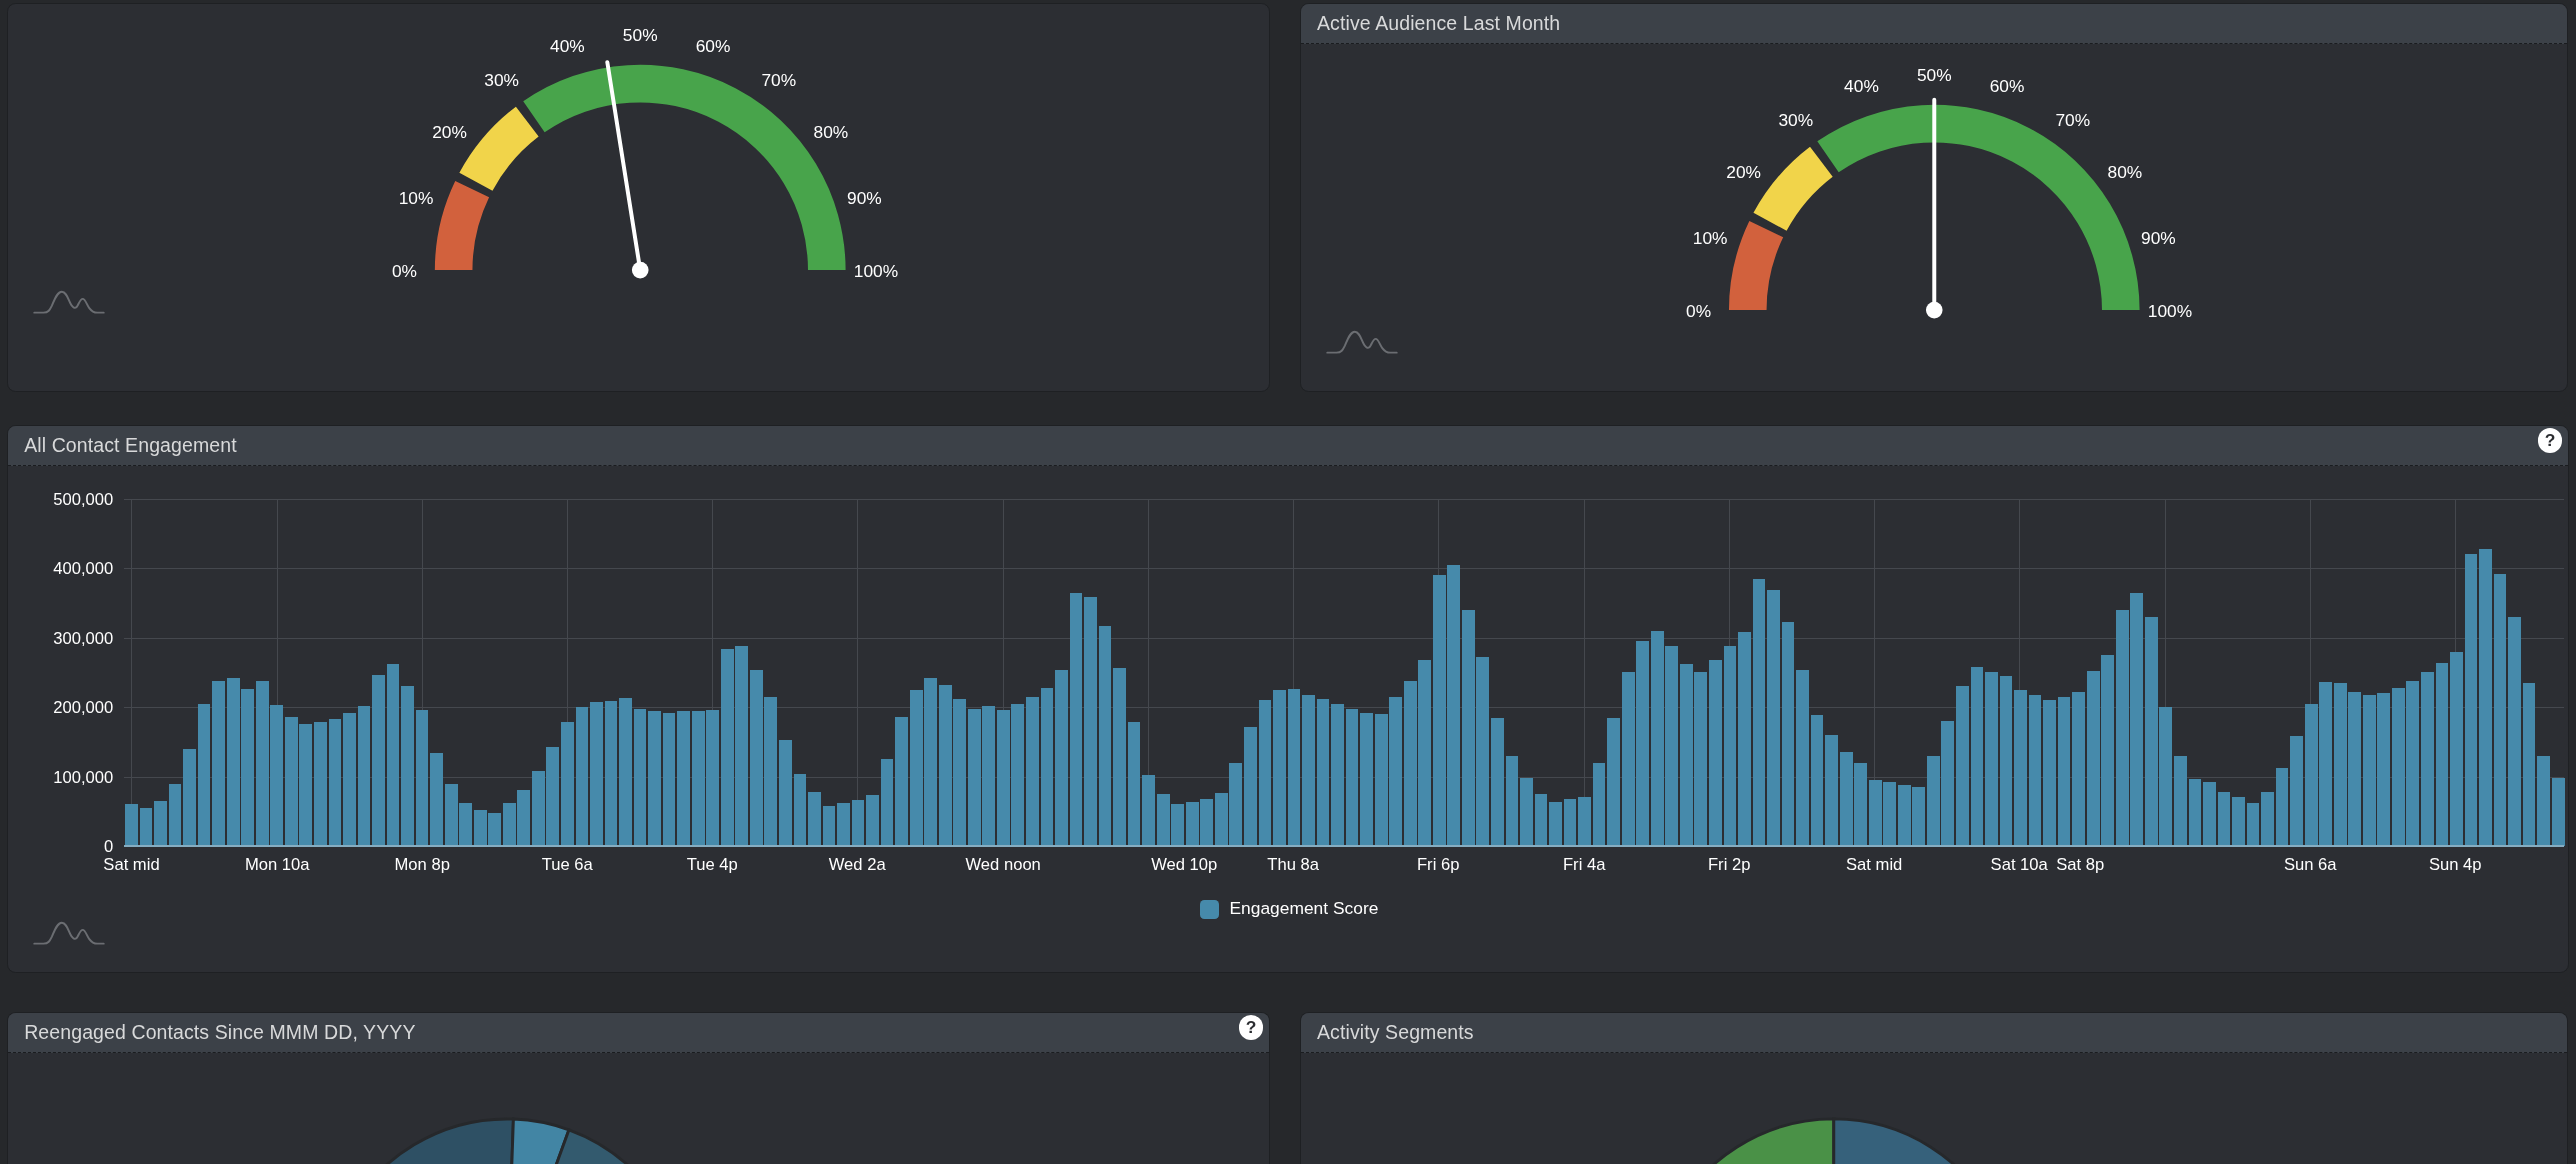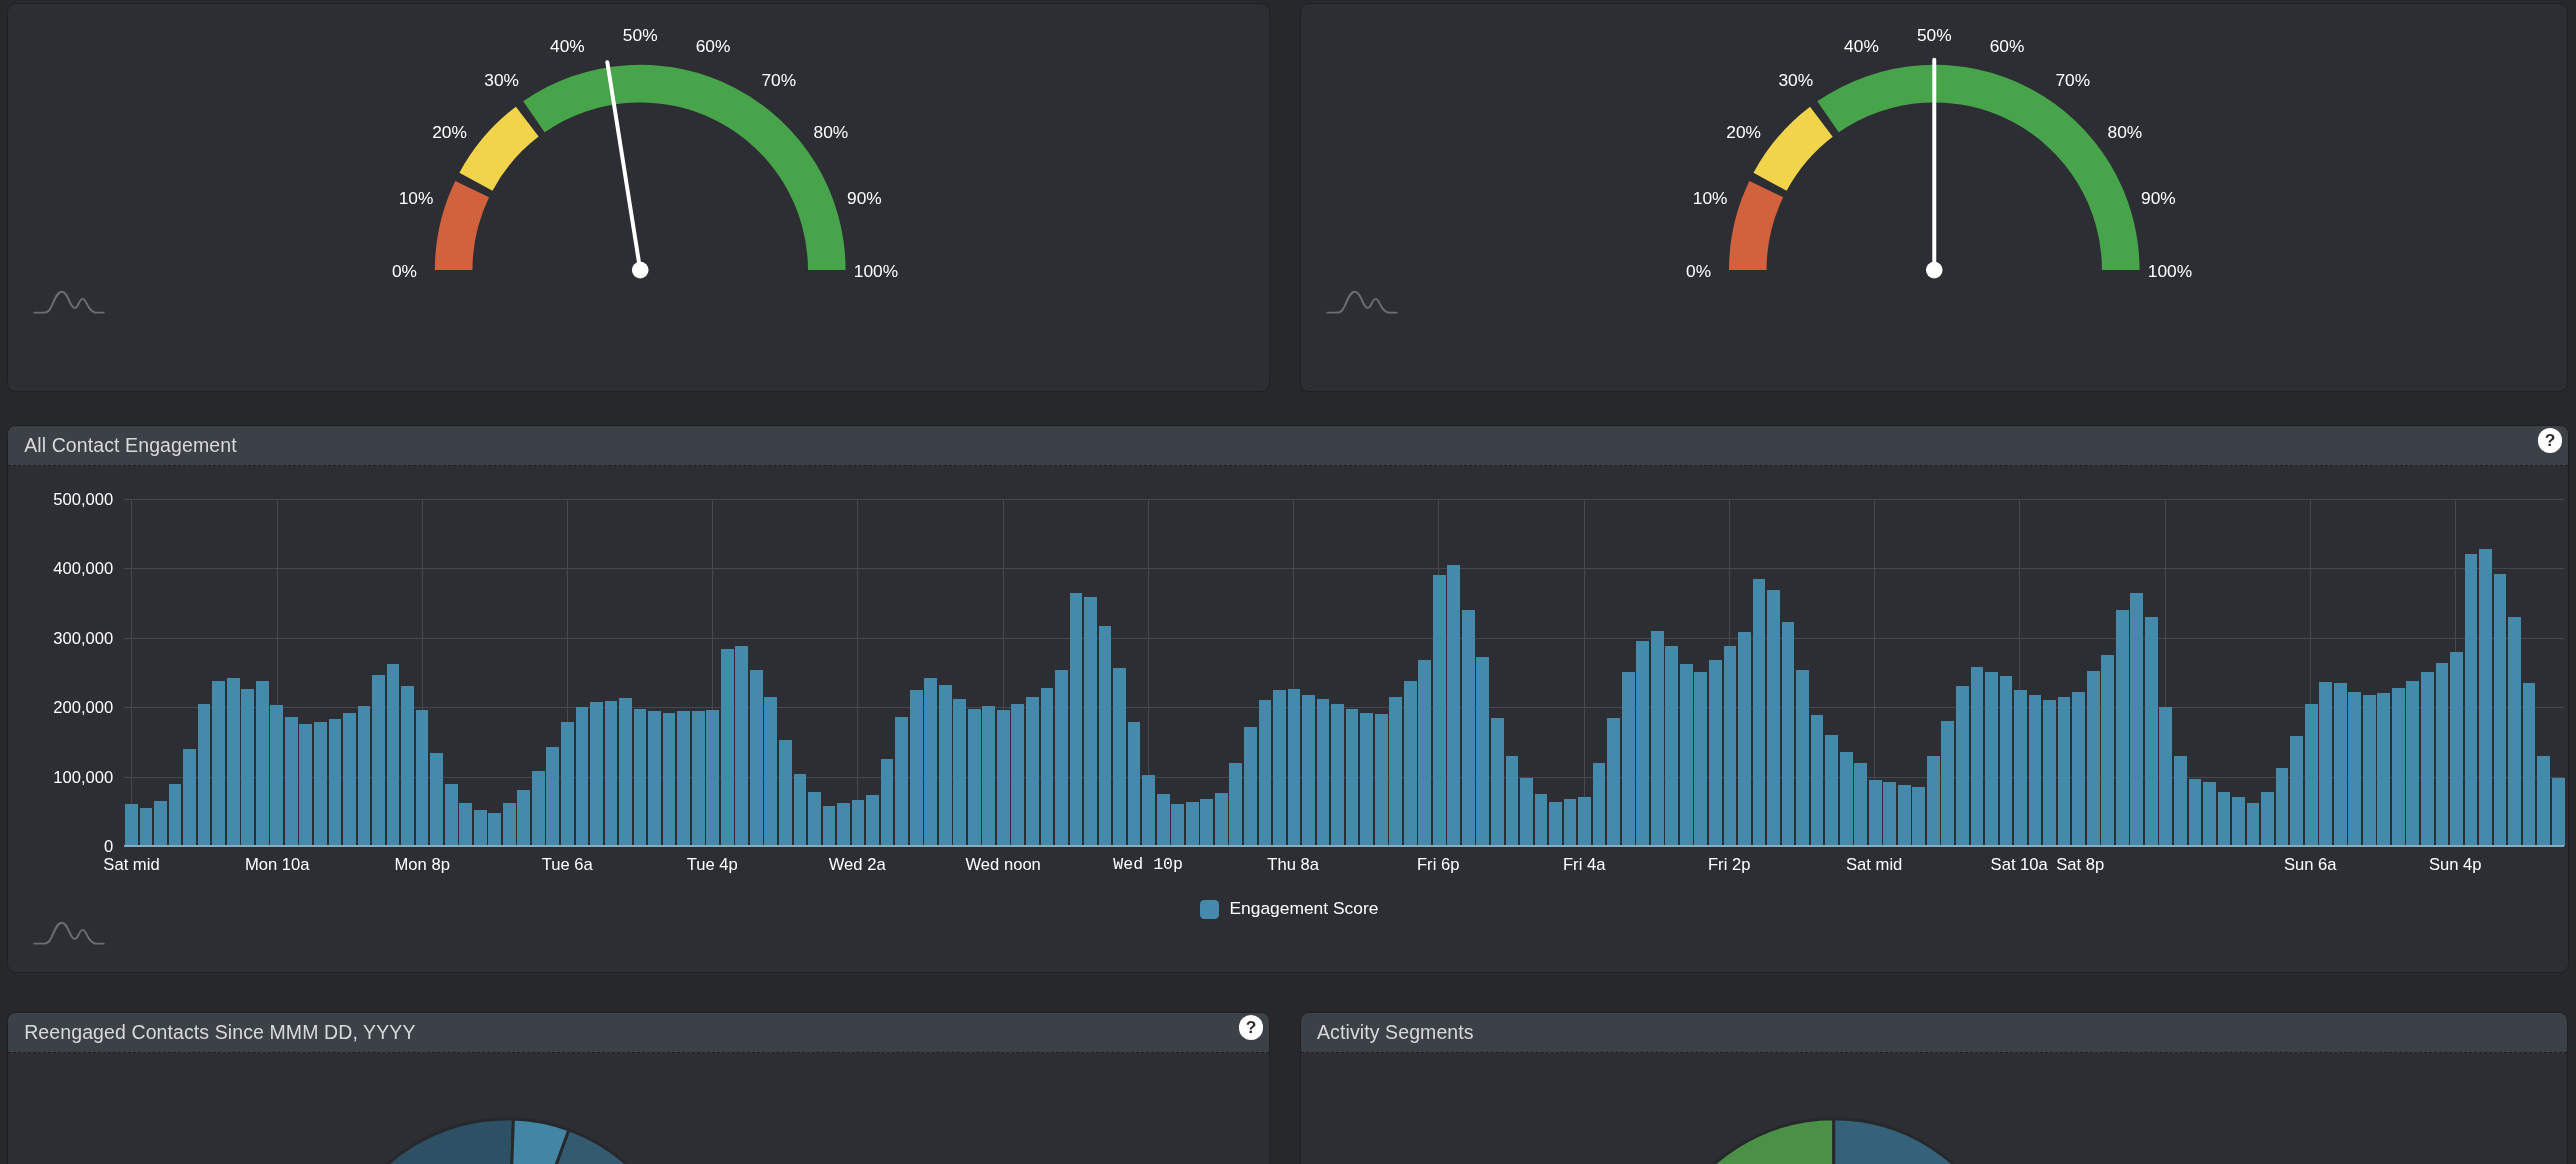--- a/index.html
+++ b/index.html
@@ -52,20 +52,23 @@
           <line x1="874" y1="368" x2="828.5" y2="80.6" stroke="#ffffff" stroke-width="5.5" stroke-linecap="round"></line>
           <circle cx="874" cy="368" r="11.5" fill="#ffffff"></circle>
         </svg>
       <svg class="watermark" style="left:24.6px;top:281px;" width="72" height="33" viewBox="0 0 110 46">
         <path d="M2 40 L16 40 C24 40 26 35 29 29 C33 20 37 8 44 8 C52 8 54 22 59 29 C62 33 64 34 67 31 C70 27 72 19 76 19 C80 19 82 28 86 33 C89 37 93 40 98 40 L108 40" fill="none" stroke="#76797d" stroke-width="3" stroke-linecap="round"></path>
       </svg>
     </div>
   </div>
 
   <div class="panel" style="left:1300px;top:2.9px;width:1268px;height:389px;">
+    <div class="panel-header">
+      <div class="panel-title">Active Audience Last Month</div>
+    </div>
     <div class="panel-body" style="height:350px;">
       <svg class="gauge-svg" width="1268" height="350" viewBox="0 0 1754 484">
           <path d="M592.0 368.0 A284 284 0 0 1 620.2 244.7 L667.0 267.2 A232 232 0 0 0 644.0 368.0 Z" fill="#d2613d"></path>
           <path d="M625.9 233.5 A284 284 0 0 1 704.1 142.0 L735.5 183.4 A232 232 0 0 0 671.7 258.2 Z" fill="#f1d44a"></path>
           <path d="M714.2 134.6 A284 284 0 0 1 1160.0 368.0 L1108.0 368.0 A232 232 0 0 0 743.8 177.4 Z" fill="#48a44b"></path>
           <text x="550.0" y="377.0" class="gauge-tick">0%</text>
           <text x="566.0" y="276.3" class="gauge-tick">10%</text>
           <text x="612.3" y="185.4" class="gauge-tick">20%</text>
           <text x="684.4" y="113.3" class="gauge-tick">30%</text>
           <text x="775.3" y="67.0" class="gauge-tick">40%</text>
@@ -106,21 +109,21 @@
             <div class="xlab" style="left: 298px;">Mon 8p</div>
             <div class="xgrid" style="left: 443px;"></div>
             <div class="xlab" style="left: 443px;">Tue 6a</div>
             <div class="xgrid" style="left: 588px;"></div>
             <div class="xlab" style="left: 588px;">Tue 4p</div>
             <div class="xgrid" style="left: 733px;"></div>
             <div class="xlab" style="left: 733px;">Wed 2a</div>
             <div class="xgrid" style="left: 879px;"></div>
             <div class="xlab" style="left: 879px;">Wed noon</div>
             <div class="xgrid" style="left: 1024px;"></div>
-            <div class="xlab" style="left: 1024px; font-family: Liberation Mono, monospace;">Wed 10p</div>
+            <div class="xlab" style="left: 1060px;">Wed 10p</div>
             <div class="xgrid" style="left: 1169px;"></div>
             <div class="xlab" style="left: 1169px;">Thu 8a</div>
             <div class="xgrid" style="left: 1314px;"></div>
             <div class="xlab" style="left: 1314px;">Fri 6p</div>
             <div class="xgrid" style="left: 1460px;"></div>
             <div class="xlab" style="left: 1460px;">Fri 4a</div>
             <div class="xgrid" style="left: 1605px;"></div>
             <div class="xlab" style="left: 1605px;">Fri 2p</div>
             <div class="xgrid" style="left: 1750px;"></div>
             <div class="xlab" style="left: 1750px;">Sat mid</div>

